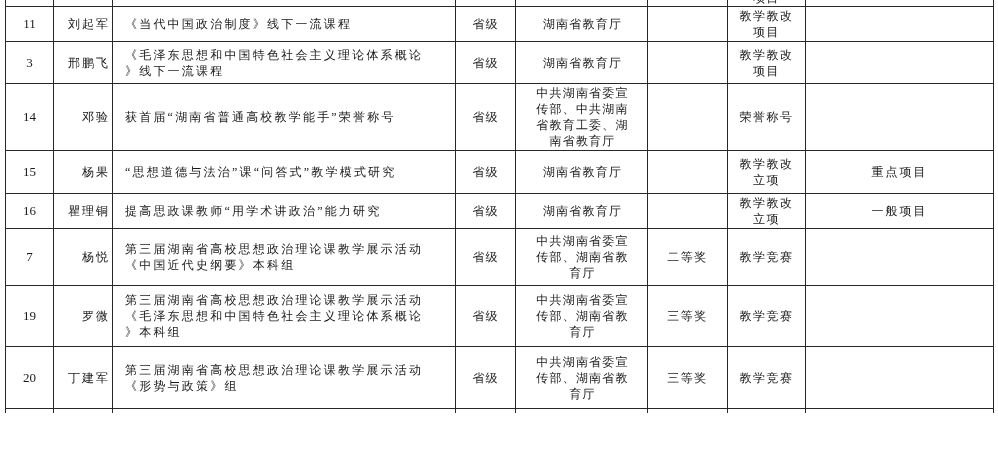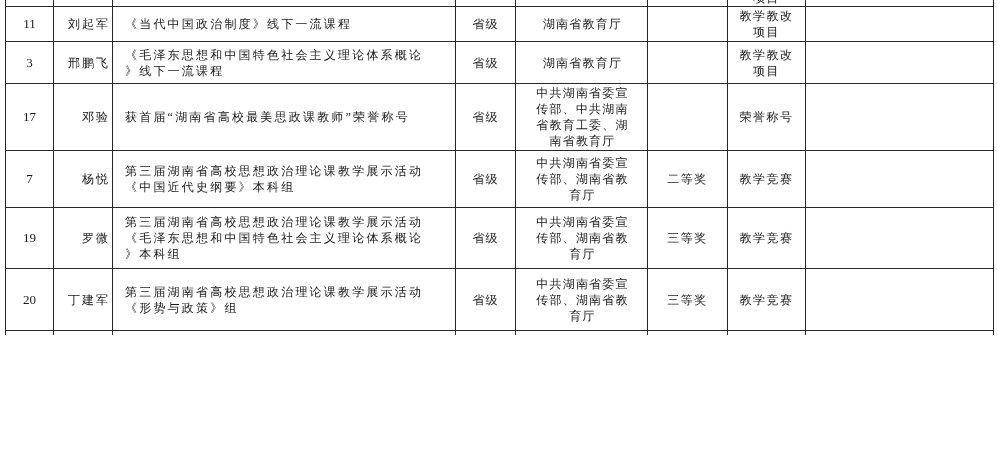--- a/index.html
+++ b/index.html
@@ -83,34 +83,56 @@
     <td class="c-level">省级</td>
     <td class="c-org">湖南省教育厅</td>
     <td class="c-award"></td>
     <td class="c-cat">教学教改
 项目</td>
     <td class="c-note"></td>
   </tr>
 
 
   <tr style="height:67px">
-    <td class="c-num">17</td>
+    <td class="c-num">14</td>
     <td class="c-name">邓验</td>
-    <td class="c-desc">获首届“湖南省高校最美思政课教师”荣誉称号</td>
+    <td class="c-desc">获首届“湖南省普通高校教学能手”荣誉称号</td>
     <td class="c-level">省级</td>
     <td class="c-org">中共湖南省委宣
 传部、中共湖南
 省教育工委、湖
 南省教育厅</td>
     <td class="c-award"></td>
     <td class="c-cat">荣誉称号</td>
     <td class="c-note"></td>
   </tr>
 
+  <tr style="height:43px">
+    <td class="c-num">15</td>
+    <td class="c-name">杨果</td>
+    <td class="c-desc">“思想道德与法治”课“问答式”教学模式研究</td>
+    <td class="c-level">省级</td>
+    <td class="c-org">湖南省教育厅</td>
+    <td class="c-award"></td>
+    <td class="c-cat">教学教改
+立项</td>
+    <td class="c-note">重点项目</td>
+  </tr>
 
+  <tr style="height:34px">
+    <td class="c-num">16</td>
+    <td class="c-name">瞿理铜</td>
+    <td class="c-desc">提高思政课教师“用学术讲政治”能力研究</td>
+    <td class="c-level">省级</td>
+    <td class="c-org">湖南省教育厅</td>
+    <td class="c-award"></td>
+    <td class="c-cat">教学教改
+立项</td>
+    <td class="c-note">一般项目</td>
+  </tr>
 
   <tr style="height:57px">
     <td class="c-num">7</td>
     <td class="c-name">杨悦</td>
     <td class="c-desc">第三届湖南省高校思想政治理论课教学展示活动
 《中国近代史纲要》本科组</td>
     <td class="c-level">省级</td>
     <td class="c-org">中共湖南省委宣
 传部、湖南省教
 育厅</td>

